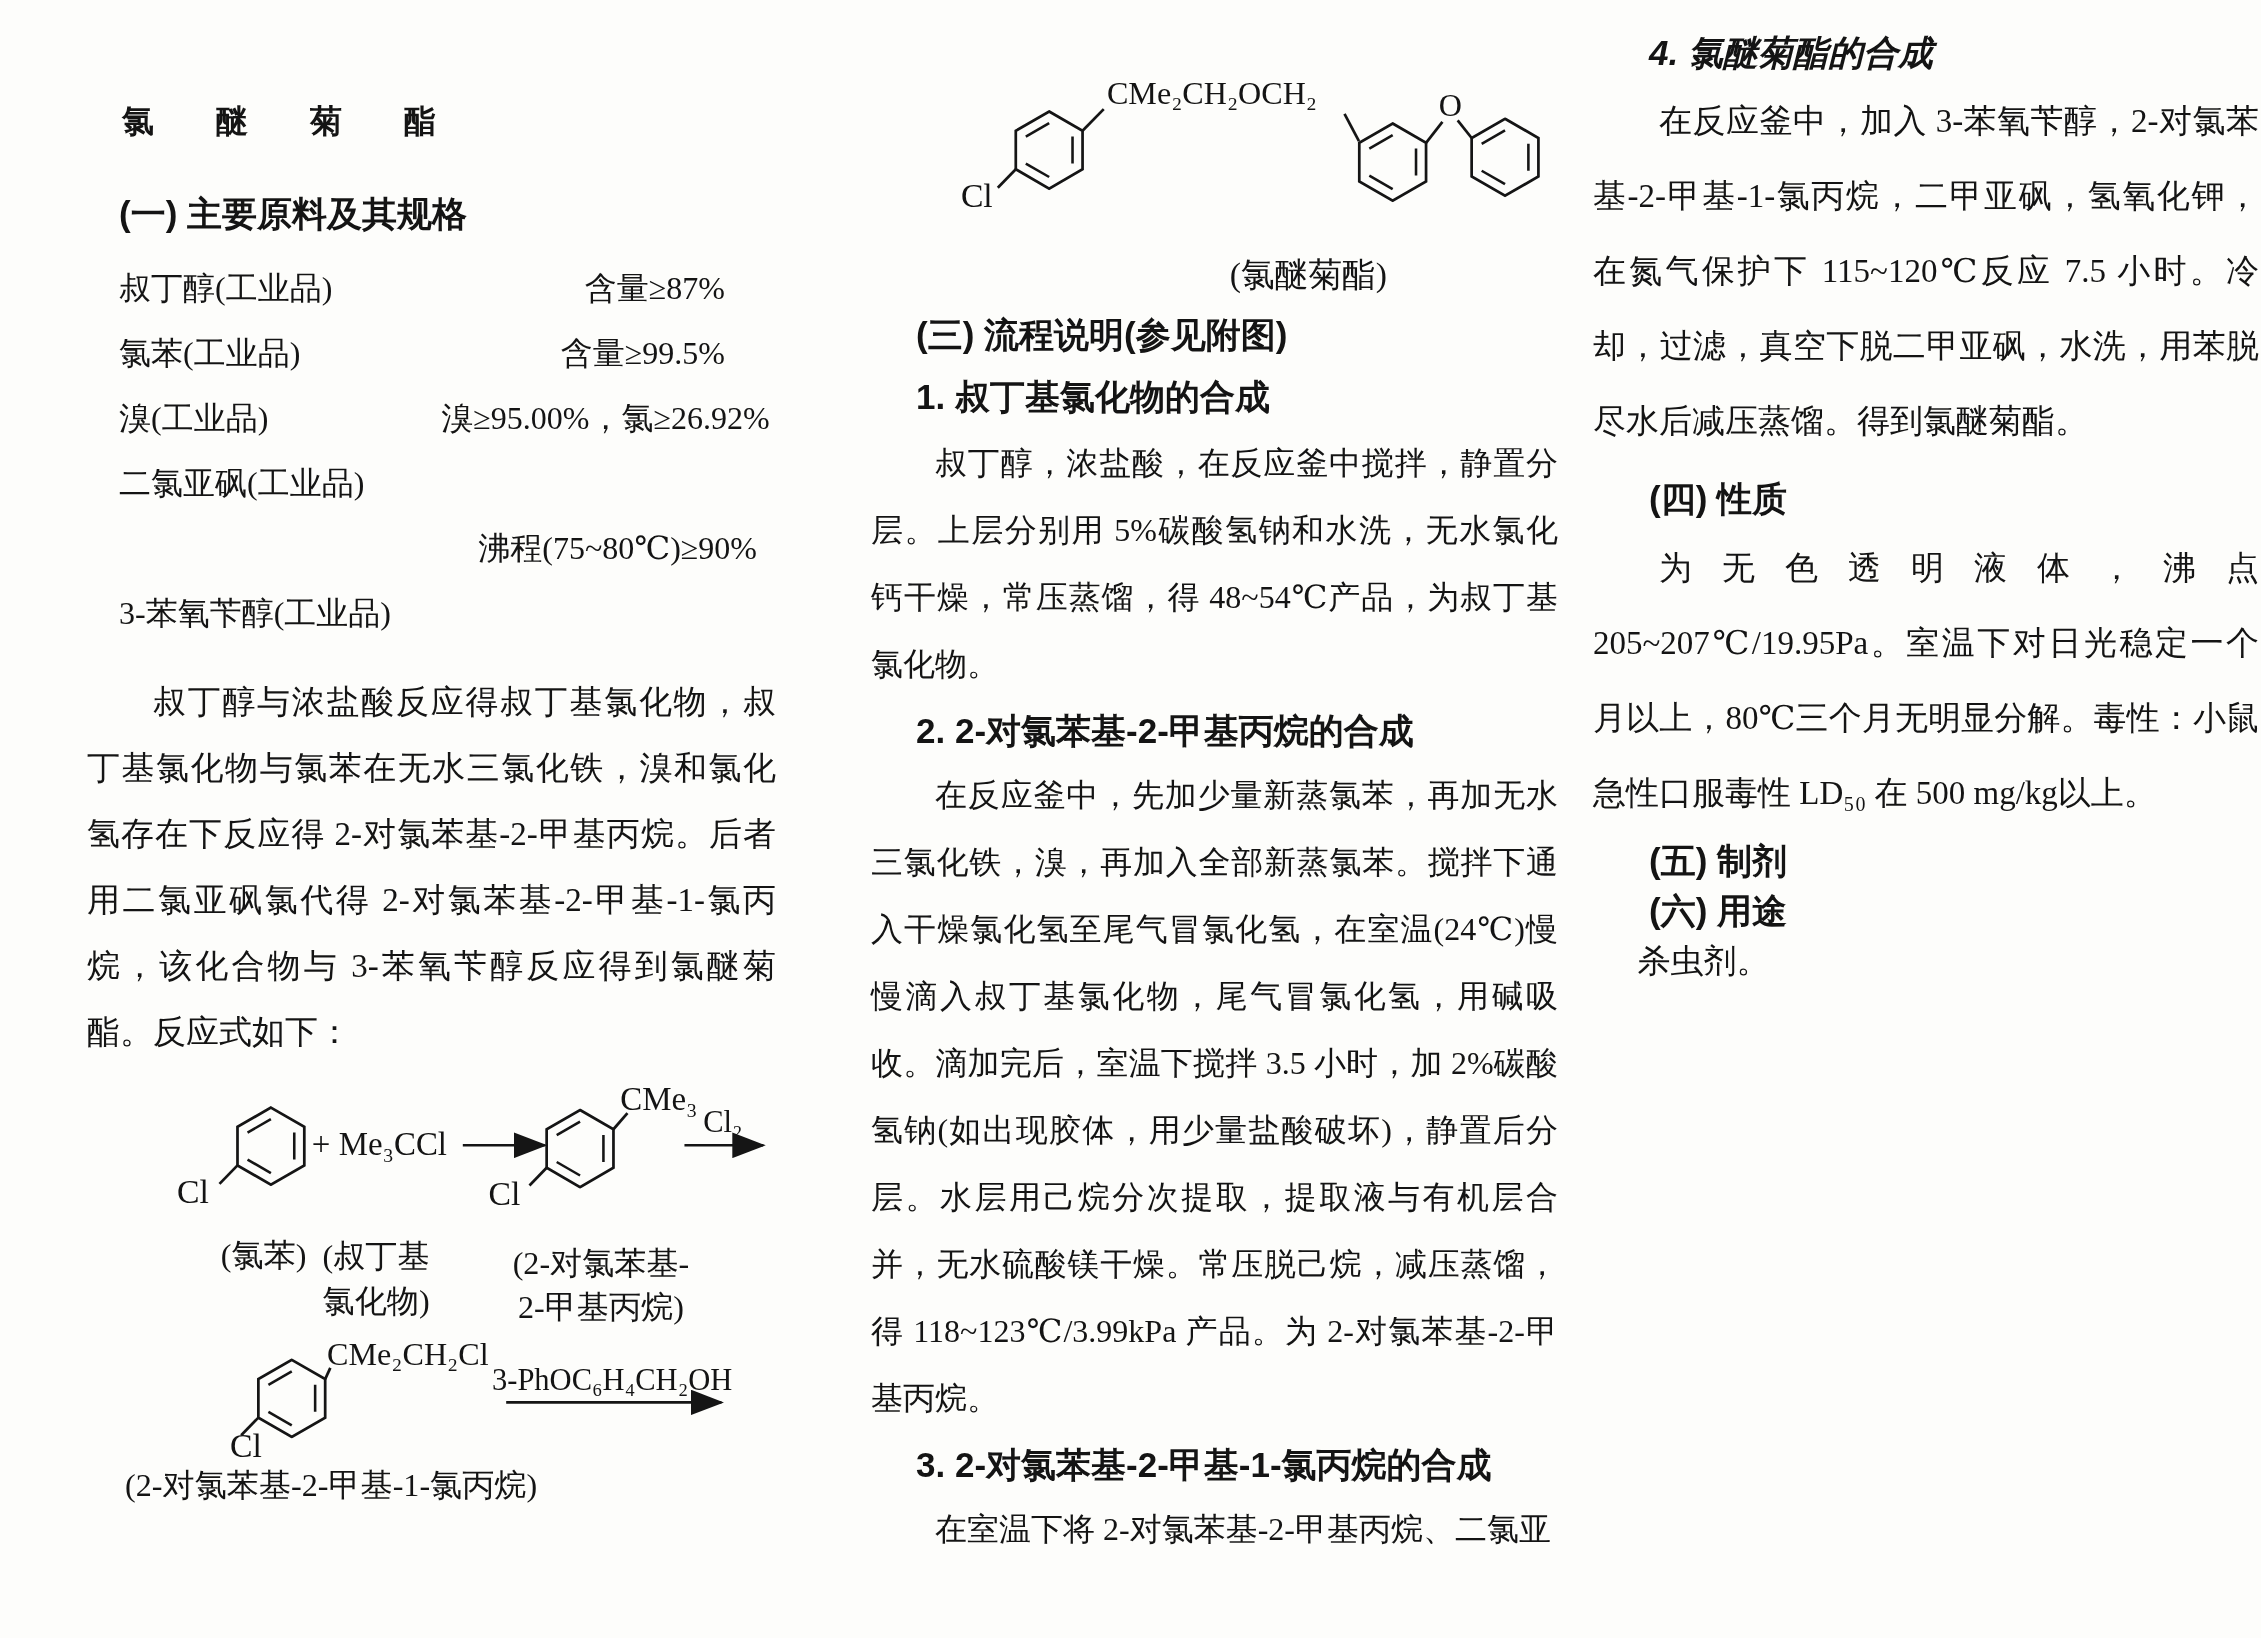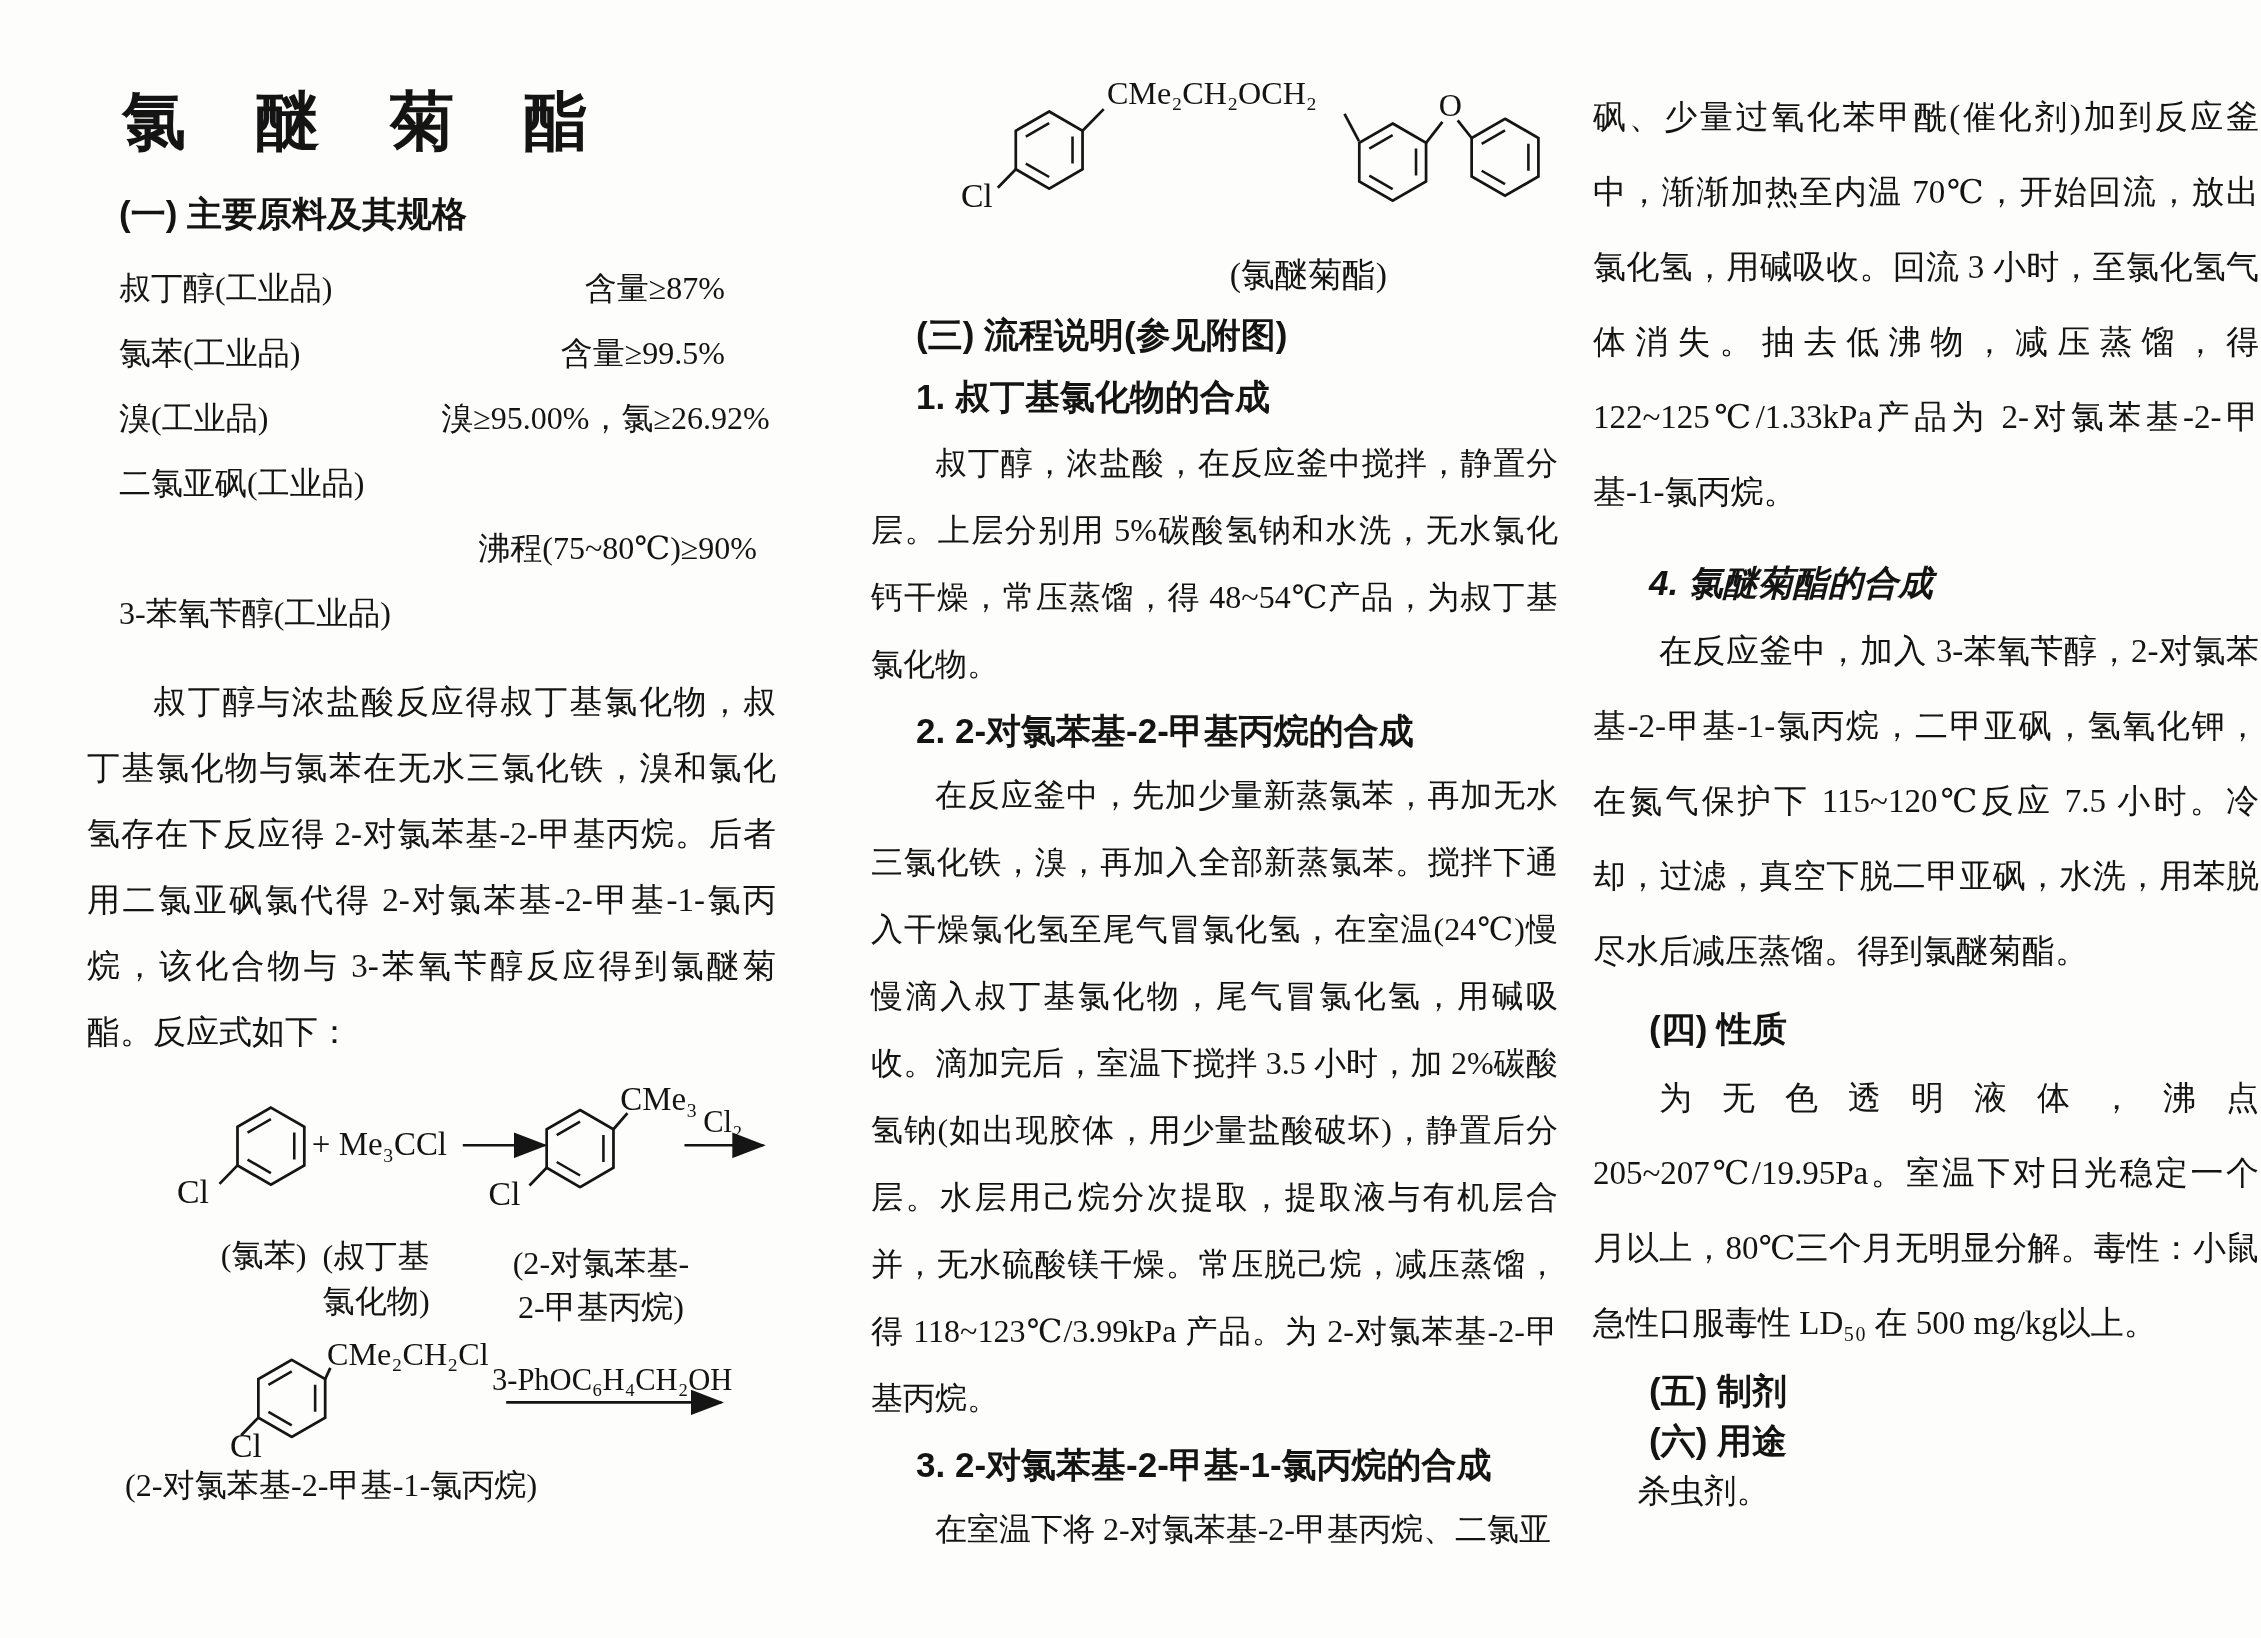--- a/index.html
+++ b/index.html
@@ -11,21 +11,21 @@
     position:relative;
     overflow:hidden;
   }
   .col { position:absolute; top:0; }
   .col-left  { left:87px;  width:689px; }
   .col-mid   { left:871px; width:687px; }
   .col-right { left:1593px; width:666px; }
 
   .doc-title {
     margin:95px 0 0 35px;
-    font-size:64px; line-height:53px; font-weight:700;
+    font-size:32px; line-height:53px; font-weight:700;
     letter-spacing:27px; white-space:nowrap;
   }
   .hd {
     font-family:"Liberation Sans","DejaVu Sans",sans-serif;
     font-weight:700; font-size:35px; line-height:42px;
   }
   .hd-left { margin-top:45px; padding-left:32px; }
   .hd2-left { margin-top:8px; padding-left:32px; }
   .specs { margin-top:21px; font-size:32px; }
   .spec-row { display:flex; line-height:65px; padding-left:32px; padding-right:51px; }
@@ -174,21 +174,20 @@
     <p class="para para-mid">叔丁醇，浓盐酸，在反应釜中搅拌，静置分层。上层分别用 5%碳酸氢钠和水洗，无水氯化钙干燥，常压蒸馏，得 48~54℃产品，为叔丁基氯化物。</p>
 
     <div class="sub s2">2. 2-对氯苯基-2-甲基丙烷的合成</div>
     <p class="para para-mid p2">在反应釜中，先加少量新蒸氯苯，再加无水三氯化铁，溴，再加入全部新蒸氯苯。搅拌下通入干燥氯化氢至尾气冒氯化氢，在室温(24℃)慢慢滴入叔丁基氯化物，尾气冒氯化氢，用碱吸收。滴加完后，室温下搅拌 3.5 小时，加 2%碳酸氢钠(如出现胶体，用少量盐酸破坏)，静置后分层。水层用己烷分次提取，提取液与有机层合并，无水硫酸镁干燥。常压脱己烷，减压蒸馏，得 118~123℃/3.99kPa 产品。为 2-对氯苯基-2-甲基丙烷。</p>
 
     <div class="sub s3">3. 2-对氯苯基-2-甲基-1-氯丙烷的合成</div>
     <p class="para para-mid p2">在室温下将 2-对氯苯基-2-甲基丙烷、二氯亚</p>
   </div>
 
   <div class="col col-right">
-    <p class="para para-right pr1">砜、少量过氧化苯甲酰(催化剂)加到反应釜中，渐渐加热至内温 70℃，开始回流，放出氯化氢，用碱吸收。回流 3 小时，至氯化氢气体消失。抽去低沸物，减压蒸馏，得 122~125℃/1.33kPa产品为 2-对氯苯基-2-甲基-1-氯丙烷。</p>
 
     <div class="sub sub-right">4. 氯醚菊酯的合成</div>
     <p class="para para-right pr2">在反应釜中，加入 3-苯氧苄醇，2-对氯苯基-2-甲基-1-氯丙烷，二甲亚砜，氢氧化钾，在氮气保护下 115~120℃反应 7.5 小时。冷却，过滤，真空下脱二甲亚砜，水洗，用苯脱尽水后减压蒸馏。得到氯醚菊酯。</p>
 
     <div class="hd hd-right">(四) 性质</div>
     <p class="para para-right pr2">为无色透明液体，沸点 205~207℃/19.95Pa。室温下对日光稳定一个月以上，80℃三个月无明显分解。毒性：小鼠急性口服毒性 LD₅₀ 在 500 mg/kg以上。</p>
 
     <div class="hd hd-right2">(五) 制剂</div>
 
     <div class="hd hd-right3">(六) 用途</div>

